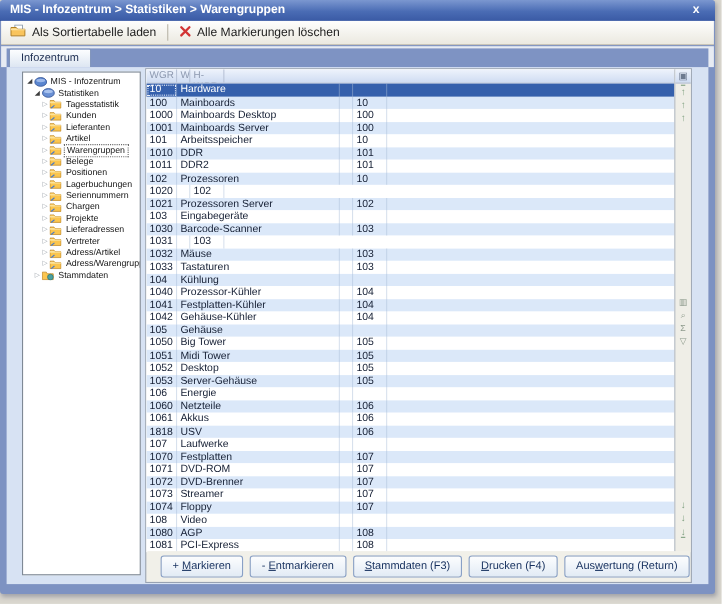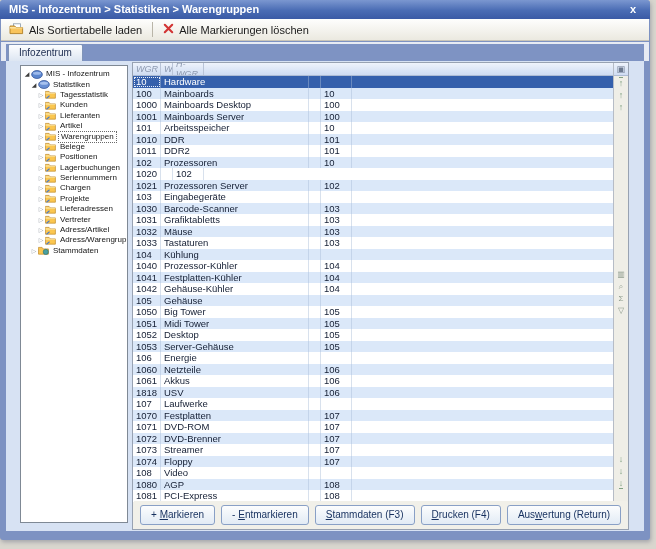--- a/index.html
+++ b/index.html
@@ -34,21 +34,21 @@
   .tree-icon{display:inline-flex;width:13px;flex:0 0 13px;align-items:center;}
   .tree-label{padding:0 2px;}
   .tree-label.selected{border:1px dotted #6a6a6a;}
   
   .table-panel{position:absolute;left:126px;top:1px;width:497px;height:468px;background:#f1f0e9;
                border:1px solid #98a2b2;box-sizing:border-box;}
   .grid{position:absolute;left:0;top:0;width:481px;height:439px;background:#fff;overflow:hidden;}
   .grid-header{display:flex;height:13px;box-sizing:border-box;
                background:linear-gradient(#eef3fc,#cfdcf2);border-bottom:1px solid #aebcd4;}
   .hcell{font-size:9px;color:#8d99b0;padding-left:3px;box-sizing:border-box;
-         border-right:1px solid #b9c4d8;display:flex;align-items:center;gap:3px;overflow:hidden;font-style:italic;}
+         border-right:1px solid #b9c4d8;display:flex;gap:3px;overflow:hidden;}
   .c-wgr{width:28px;}.c-bez{width:148px;}.c-w{width:12px;}.c-hwgr{width:31px;}
   .c-fill{flex:1;border-right:none;}
   .grid-row{display:flex;height:11.5px;font-size:9.5px;line-height:11.5px;color:#141e33;cursor:default;}
   .grid-row.alt{background:#dbe8f9;}
   .grid-row.selected{background:#3560ac;color:#fff;}
   .cell{padding-left:3px;box-sizing:border-box;border-right:1px solid rgba(168,188,214,.45);
         overflow:hidden;white-space:nowrap;}
   .grid-row.selected .c-wgr{outline:1px dotted #e8eefa;outline-offset:-2px;}
   
   .side-strip{position:absolute;right:0;top:0;width:15px;height:439px;background:#efeee7;
@@ -56,21 +56,21 @@
   .header-chooser{height:13px;box-sizing:border-box;background:linear-gradient(#eef3fc,#cfdcf2);
                   border-bottom:1px solid #aebcd4;color:#6d7a90;font-size:9px;line-height:12px;text-align:center;cursor:default;}
   .strip-group{position:absolute;left:0;width:14px;}
   .g-top{top:15px;}.g-mid{top:206px;}.g-bot{top:391px;}
   .strip-btn{width:14px;height:12px;text-align:center;font-size:9px;line-height:11px;color:#7fa080;cursor:default;}
   .strip-btn.gray{color:#8d9a8c;font-size:8px;}
   .strip-btn.cap-top span{border-top:1px solid #7fa080;}
   .strip-btn.cap-bottom span{border-bottom:1px solid #7fa080;}
   
   .button-bar{position:absolute;left:1px;right:1px;bottom:1px;height:27px;background:#f1f0e9;
-              display:flex;align-items:center;gap:6px;padding-left:6px;}
+              display:flex;align-items:center;gap:6px;padding-left:6px;justify-content:flex-end;}
   .fbtn{height:20px;padding:0 10px;font-size:10px;color:#16305e;font-family:inherit;
         background:linear-gradient(#fcfdfe,#e2ebf5);border:1px solid #89a0c6;border-radius:3px;cursor:default;}
 </style>
 </head>
 <body>
 
 <div class="window">
   <div class="titlebar">
     <span>MIS - Infozentrum &gt; Statistiken &gt; Warengruppen</span>
     <span class="close-x">x</span>
@@ -392,21 +392,20 @@
             </div>
             <div class="grid-row alt">
               <div class="cell c-wgr">1030</div>
               <div class="cell c-bez">Barcode-Scanner</div>
               <div class="cell c-w"></div>
               <div class="cell c-hwgr">103</div>
               <div class="cell c-fill"></div>
             </div>
             <div class="grid-row">
               <div class="cell c-wgr">1031</div>
-              <div class="cell c-bez">Grafiktabletts</div>
               <div class="cell c-w"></div>
               <div class="cell c-hwgr">103</div>
               <div class="cell c-fill"></div>
             </div>
             <div class="grid-row alt">
               <div class="cell c-wgr">1032</div>
               <div class="cell c-bez">Mäuse</div>
               <div class="cell c-w"></div>
               <div class="cell c-hwgr">103</div>
               <div class="cell c-fill"></div>

